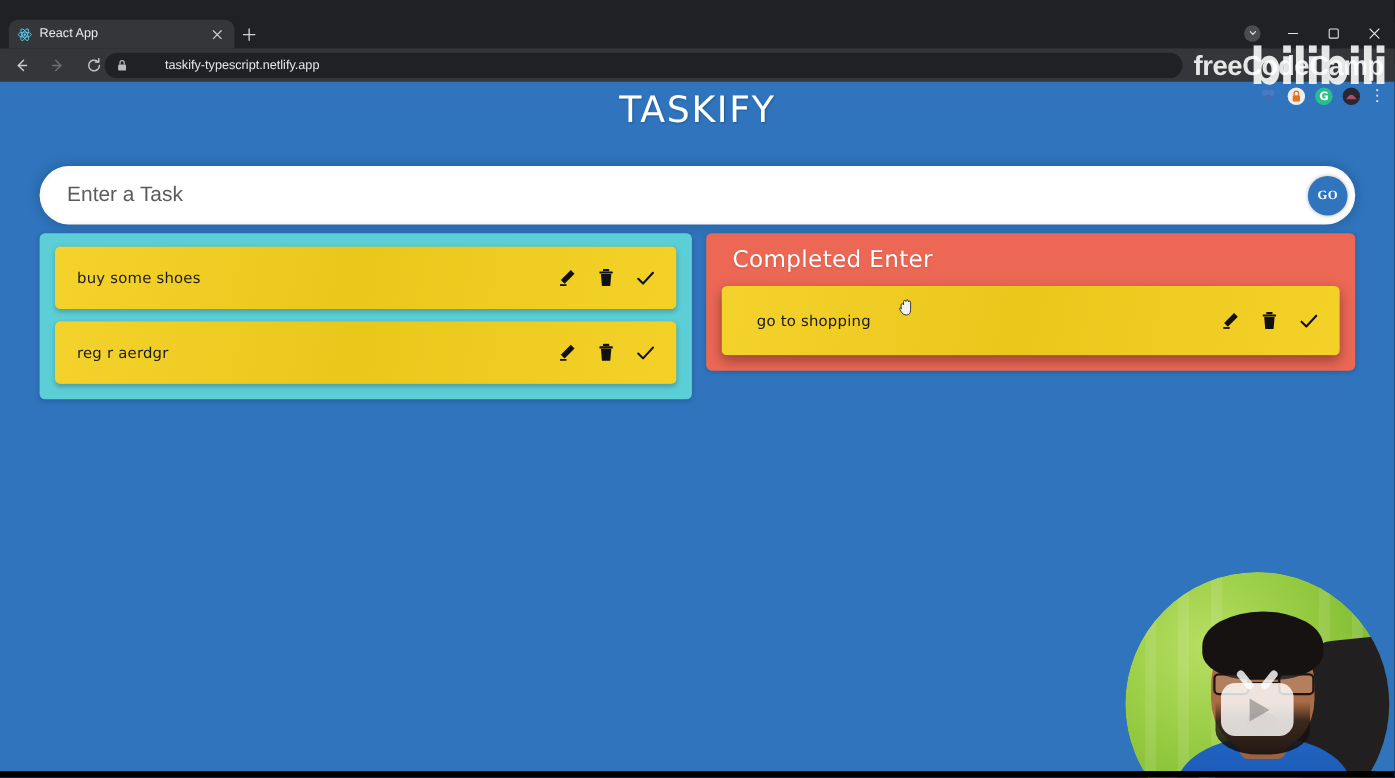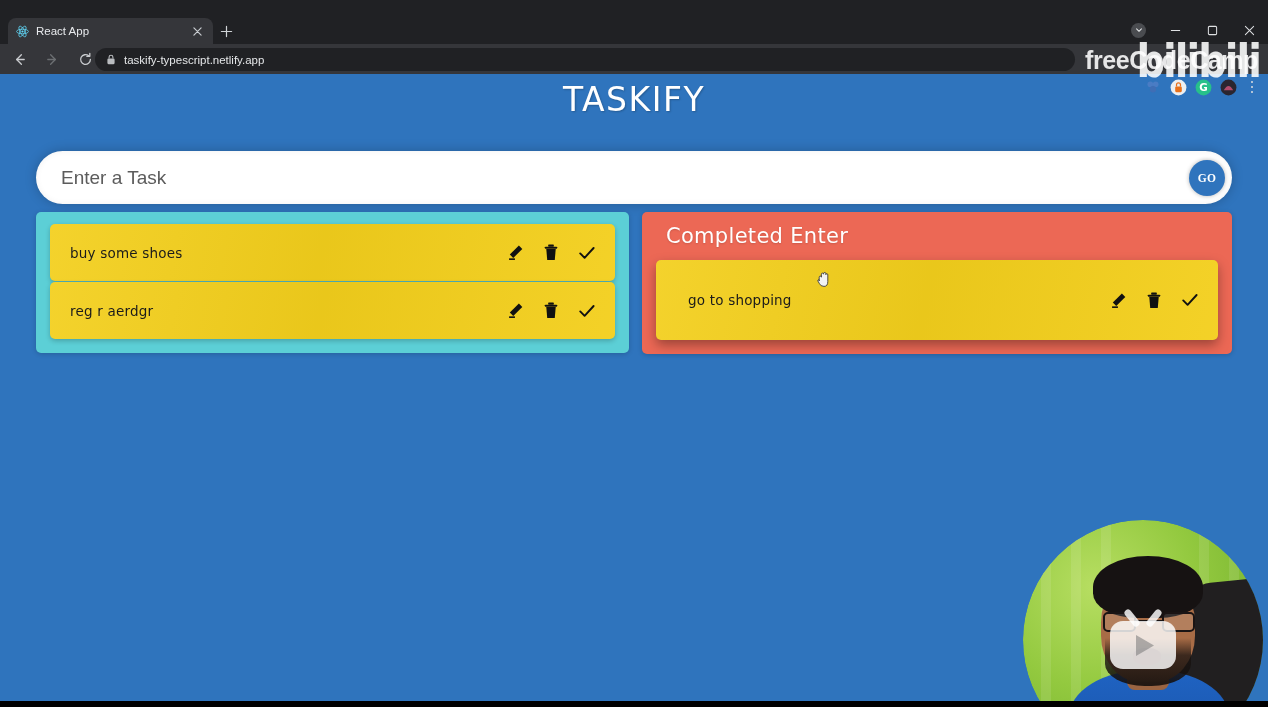--- a/index.html
+++ b/index.html
@@ -145,20 +145,21 @@
   .lock-icon {
     width: 11px; height: 11px;
     flex: 0 0 11px;
     display: flex; align-items: center; justify-content: center;
   }
 
   .omnibox-url {
     font-size: 11.5px;
     color: #e4e6e8;
     white-space: nowrap;
+    margin-left: 26px;
   }
 
   .ext-icons {
     position: absolute;
     right: 6px;
     top: 29px;
     height: 28px;
     display: flex;
     align-items: center;
     gap: 3px;
@@ -309,32 +310,32 @@
     font-weight: 400;
     letter-spacing: 0.3px;
     text-shadow: 0 1px 2px rgba(0,0,0,0.15);
   }
 
   .task-card {
     position: relative;
     background: #f3cf1c;
     border-radius: 5px;
     height: 57px;
-    margin-bottom: 1px;
+    margin-bottom: 11px;
     display: flex;
     align-items: center;
     padding: 0 18px 0 20px;
     box-shadow: 0 2px 5px rgba(0,0,0,0.22);
     background-image: linear-gradient(102deg, rgba(255,255,255,0.07) 0%, rgba(0,0,0,0.04) 48%, rgba(255,255,255,0.05) 100%);
   }
   .task-card:last-child { margin-bottom: 0; }
 
   .task-card.dragging {
     box-shadow: 0 5px 12px rgba(0,0,0,0.35);
-    height: 80px;
+    height: 63px;
     padding-left: 32px;
   }
 
   .task-text {
     flex: 1;
     font-family: "DejaVu Sans", sans-serif;
     font-size: 13.5px;
     color: #1b1b1b;
     letter-spacing: 0.2px;
   }

